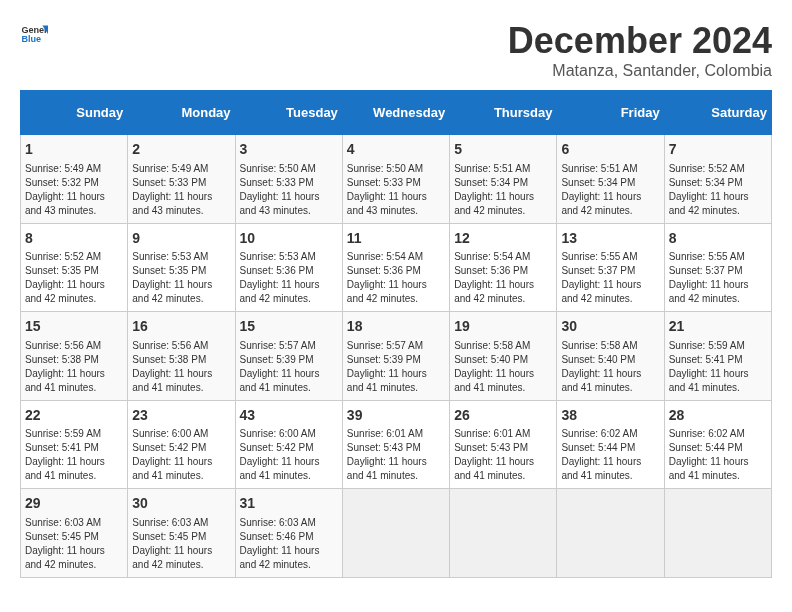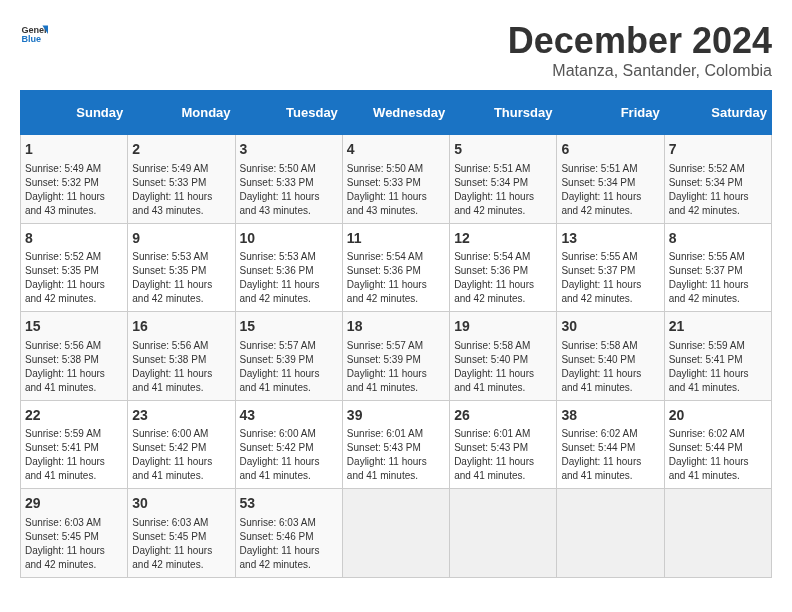--- a/index.html
+++ b/index.html
@@ -135,25 +135,25 @@
         <td><span class="day-number">30</span><span class="day-info">Sunrise: 5:58 AM<br>Sunset: 5:40 PM<br>Daylight: 11 hours and 41 minutes.</span></td>
         <td><span class="day-number">21</span><span class="day-info">Sunrise: 5:59 AM<br>Sunset: 5:41 PM<br>Daylight: 11 hours and 41 minutes.</span></td>
       </tr>
       <tr>
         <td><span class="day-number">22</span><span class="day-info">Sunrise: 5:59 AM<br>Sunset: 5:41 PM<br>Daylight: 11 hours and 41 minutes.</span></td>
         <td><span class="day-number">23</span><span class="day-info">Sunrise: 6:00 AM<br>Sunset: 5:42 PM<br>Daylight: 11 hours and 41 minutes.</span></td>
         <td><span class="day-number">43</span><span class="day-info">Sunrise: 6:00 AM<br>Sunset: 5:42 PM<br>Daylight: 11 hours and 41 minutes.</span></td>
         <td><span class="day-number">39</span><span class="day-info">Sunrise: 6:01 AM<br>Sunset: 5:43 PM<br>Daylight: 11 hours and 41 minutes.</span></td>
         <td><span class="day-number">26</span><span class="day-info">Sunrise: 6:01 AM<br>Sunset: 5:43 PM<br>Daylight: 11 hours and 41 minutes.</span></td>
         <td><span class="day-number">38</span><span class="day-info">Sunrise: 6:02 AM<br>Sunset: 5:44 PM<br>Daylight: 11 hours and 41 minutes.</span></td>
-        <td><span class="day-number">20</span><span class="day-info">Sunrise: 6:02 AM<br>Sunset: 5:44 PM<br>Daylight: 11 hours and 41 minutes.</span></td>
+        <td><span class="day-number">28</span><span class="day-info">Sunrise: 6:02 AM<br>Sunset: 5:44 PM<br>Daylight: 11 hours and 41 minutes.</span></td>
       </tr>
       <tr>
         <td><span class="day-number">29</span><span class="day-info">Sunrise: 6:03 AM<br>Sunset: 5:45 PM<br>Daylight: 11 hours and 42 minutes.</span></td>
         <td><span class="day-number">30</span><span class="day-info">Sunrise: 6:03 AM<br>Sunset: 5:45 PM<br>Daylight: 11 hours and 42 minutes.</span></td>
-        <td><span class="day-number">53</span><span class="day-info">Sunrise: 6:03 AM<br>Sunset: 5:46 PM<br>Daylight: 11 hours and 42 minutes.</span></td>
+        <td><span class="day-number">31</span><span class="day-info">Sunrise: 6:03 AM<br>Sunset: 5:46 PM<br>Daylight: 11 hours and 42 minutes.</span></td>
         <td class="empty-cell"></td>
         <td class="empty-cell"></td>
         <td class="empty-cell"></td>
         <td class="empty-cell"></td>
       </tr>
     </tbody>
 </table>
 
 </body></html>

